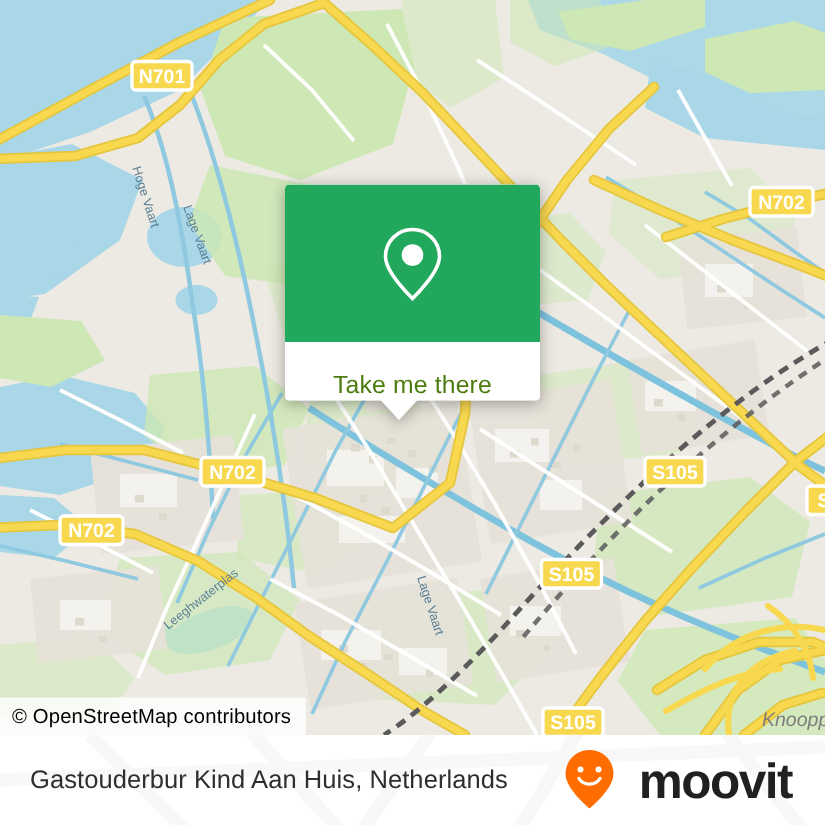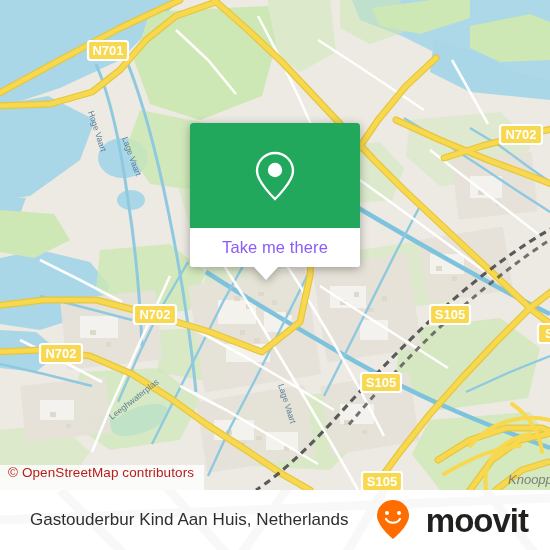--- a/index.html
+++ b/index.html
@@ -30,23 +30,24 @@
   #map svg { display: block; }
 
   
   #attribution {
     position: absolute;
     left: 0;
     bottom: 0px;
     height: 25px;
     padding: 0 10px 0 8px;
     display: flex;
+    align-items: center;
     background: rgba(255,255,255,0.80);
     font-size: 13.5px;
-    color: #b91c1c;
+    color: #000000;
     letter-spacing: .1px;
     white-space: nowrap;
   }
 
   
   #popup {
     position: absolute;
     left: 190px;
     top: 123px;
     width: 170px;
@@ -61,24 +62,24 @@
   #popup-image {
     height: 105px;
     background: #22a85c;
     display: flex;
     align-items: center;
     justify-content: center;
   }
   #popup-label {
     height: 39px;
     display: flex;
-    align-items: center;
+    align-items: flex-end;
     justify-content: center;
     font-size: 16.5px;
-    color: #8b5cf6;
+    color: #4d7c0f;
     background: #ffffff;
     letter-spacing: .1px;
   }
   #popup-tail {
     position: absolute;
     left: 63px;
     top: 143px;
     width: 0; height: 0;
     border-left: 13px solid transparent;
     border-right: 13px solid transparent;
@@ -102,21 +103,21 @@
     opacity: 0.055;
     pointer-events: none;
   }
   #footer-row {
     position: relative;
     z-index: 2;
     height: 60px;
     display: flex;
     align-items: center;
     justify-content: space-between;
-    padding: 0 22px 0 30px;
+    padding: 0 22px 0 20px;
     box-sizing: border-box;
   }
   #footer-title {
     font-size: 17px;
     color: #2e2e2e;
     letter-spacing: .05px;
     white-space: nowrap;
   }
   #logo {
     display: flex;

